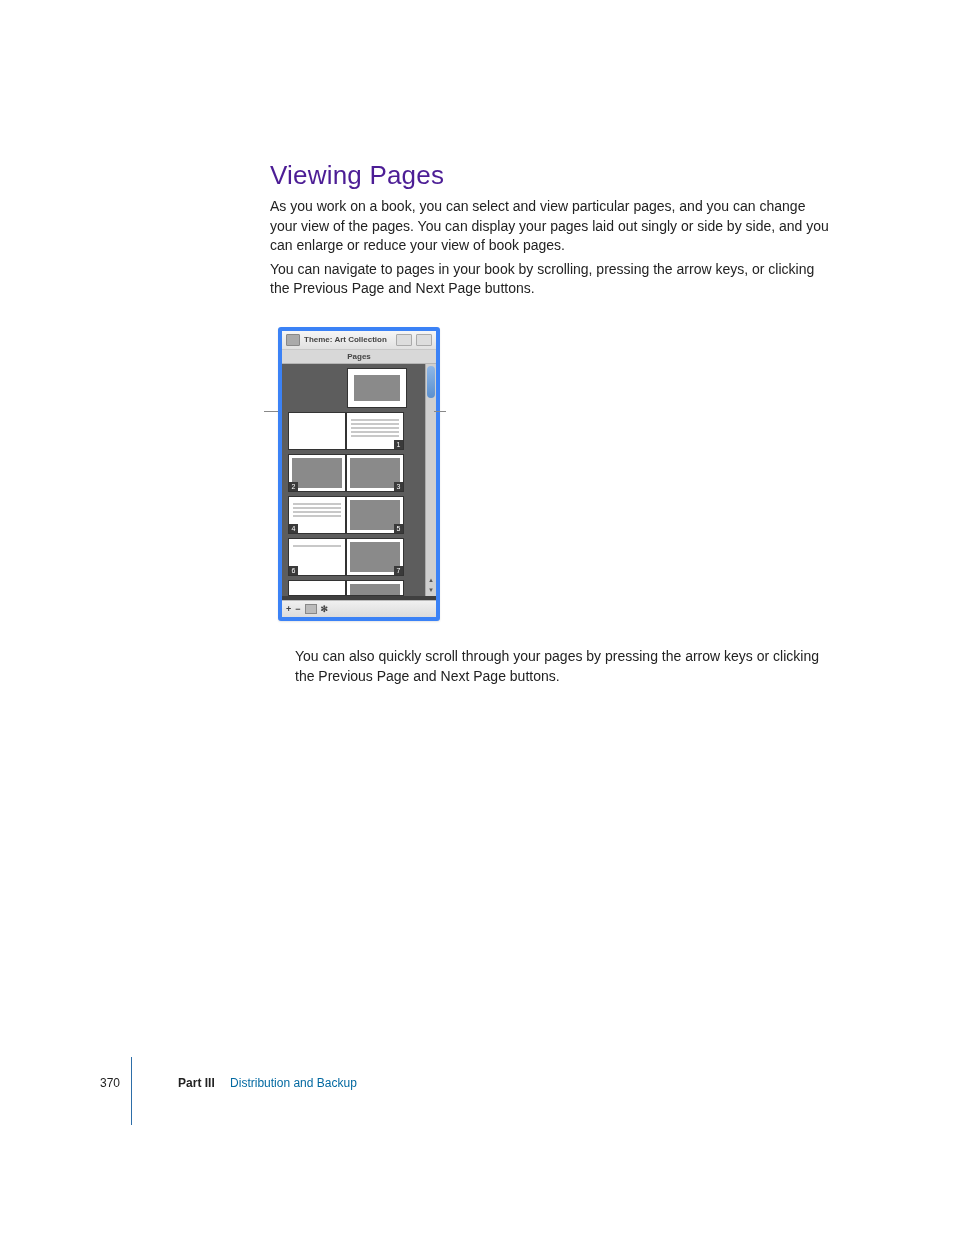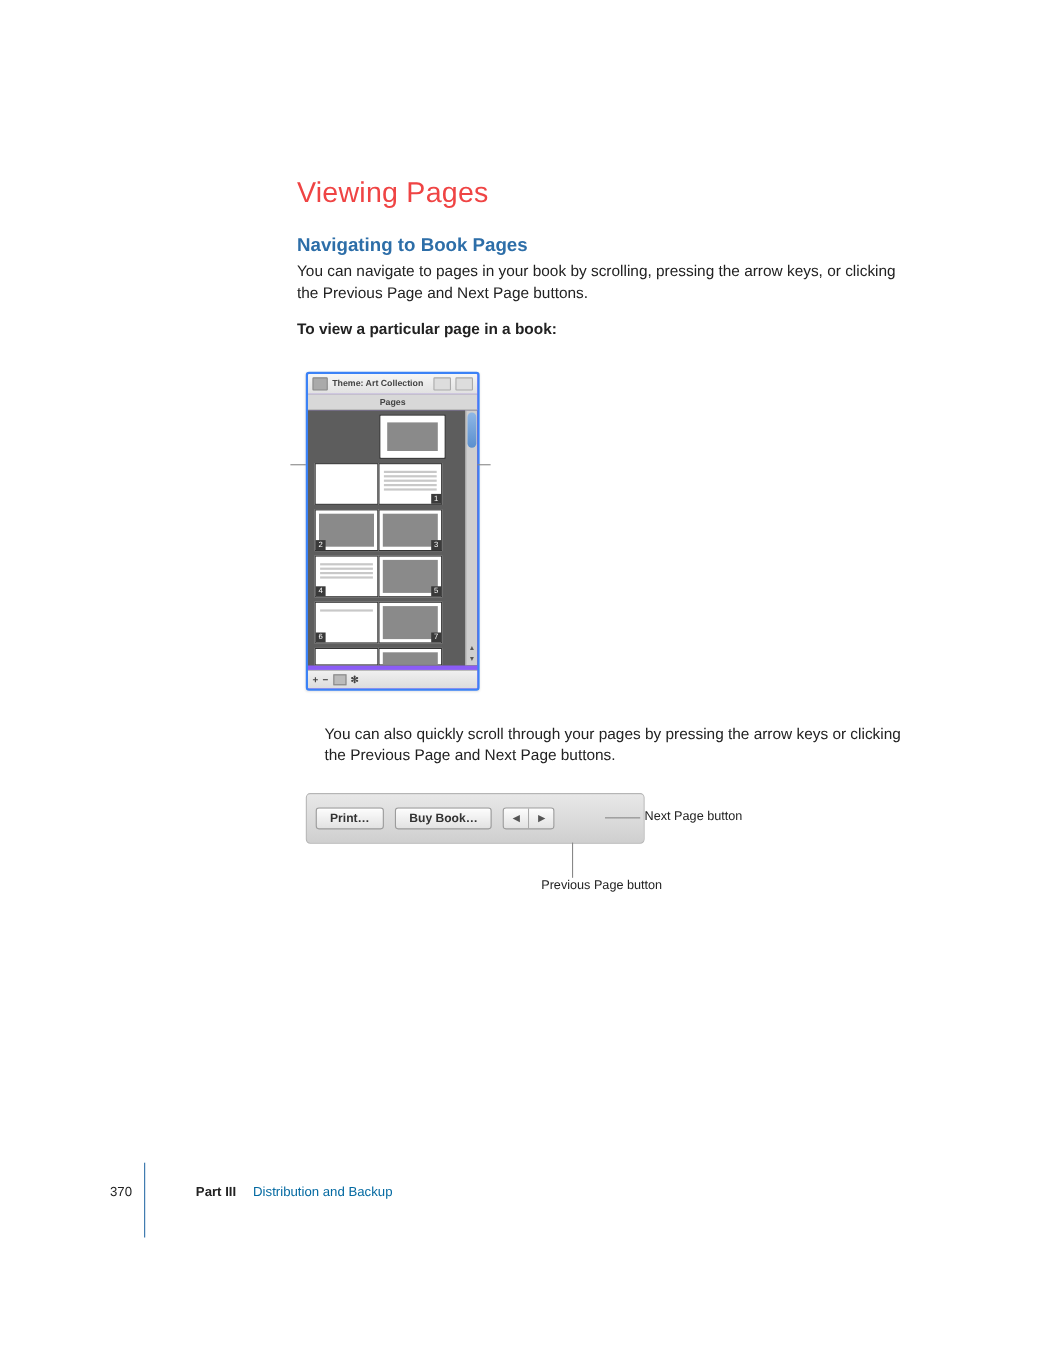--- a/index.html
+++ b/index.html
@@ -14,21 +14,21 @@
   }
   .content {
     position: absolute;
     left: 270px;
     top: 160px;
     width: 560px;
   }
   h1 {
     font-size: 26px;
     font-weight: 400;
-    color: #ef4444;
+    color: #4c1d95;
     margin: 0 0 6px 0;
     letter-spacing: 0.2px;
   }
   h2 {
     font-size: 17px;
     font-weight: 600;
     color: #2d6ea8;
     margin: 22px 0 4px 0;
   }
   p {
@@ -95,22 +95,22 @@
     height: 1px;
     background: #888;
   }
   
   .pages-panel {
     position: absolute;
     left: 8px;
     top: 0;
     width: 154px;
     height: 286px;
-    background: #8b5cf6;
-    border: 2px solid #3b82f6;
+    background: #404040;
+    border: 4px solid #3b82f6;
     border-radius: 3px;
     box-shadow: 0 1px 2px rgba(0,0,0,0.1);
     overflow: hidden;
   }
   .panel-header {
     height: 18px;
     display: flex;
     align-items: center;
     background: linear-gradient(#f6f6f6,#e1e1e1);
     border-bottom: 1px solid #c8c8c8;
@@ -299,25 +299,24 @@
     width: 1px;
     height: 68px;
     background: #2d6ea8;
   }
 </style>
 </head>
 <body>
 
 <div class="content">
   <h1>Viewing Pages</h1>
-
-  <h2>Navigating to Book Pages</h2>
+  <p>As you work on a book, you can select and view particular pages, and you can change your view of the pages. You can display your pages laid out singly or side by side, and you can enlarge or reduce your view of book pages.</p>
+
   <p>You can navigate to pages in your book by scrolling, pressing the arrow keys, or clicking the Previous Page and Next Page buttons.</p>
 
-  <p class="bold-lead">To view a particular page in a book:</p>
 
   <div class="fig1-wrap">
     <div class="callout-line-left"></div>
 
     <div class="pages-panel">
       <div class="panel-header">
         <span class="hdr-icon"></span>
         <span class="hdr-title">Theme: Art Collection</span>
         <span class="hdr-btn"></span>
         <span class="hdr-btn"></span>
@@ -397,34 +396,20 @@
         <span class="ft-ico"></span>
         <span class="ft-btn">✻</span>
       </div>
     </div>
 
     <div class="callout-line-right"></div>
   </div>
 
   <p style="margin-top:20px;margin-left:25px;">You can also quickly scroll through your pages by pressing the arrow keys or clicking the Previous Page and Next Page buttons.</p>
 
-  <div class="fig2-wrap">
-    <div class="toolbar">
-      <span class="tb-btn">Print…</span>
-      <span class="tb-btn">Buy Book…</span>
-      <span class="arrow-pair">
-        <span class="arrow">◄</span>
-        <span class="arrow">►</span>
-      </span>
-    </div>
-    <div class="fig2-line1"></div>
-    <div class="cap-next">Next Page button</div>
-    <div class="fig2-line2"></div>
-    <div class="cap-prev">Previous Page button</div>
-  </div>
 </div>
 
 <div class="page-footer">
   <span class="page-num">370</span>
   <span>
     <span class="part-label">Part III</span>
     <span class="part-title">Distribution and Backup</span>
   </span>
 </div>
 <div class="margin-rule"></div>

